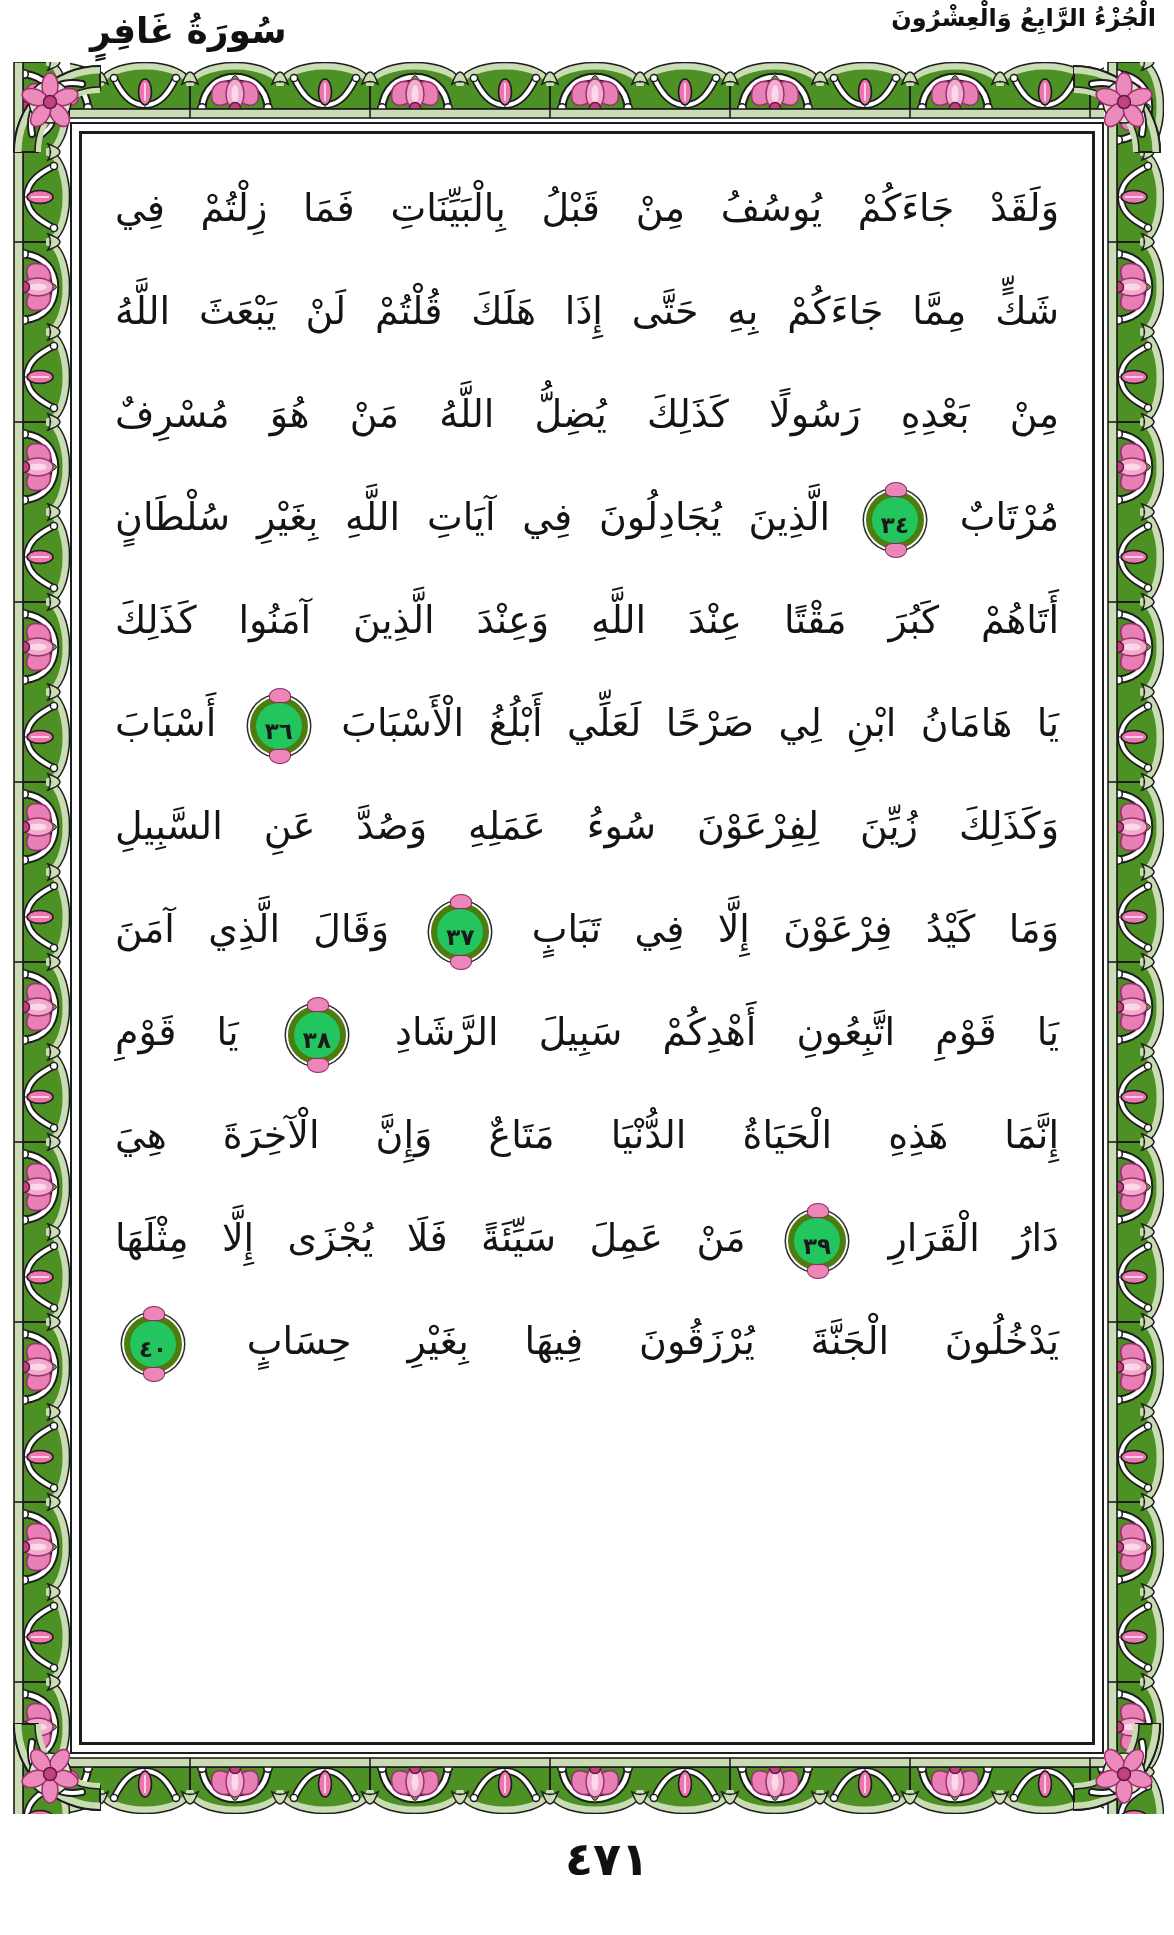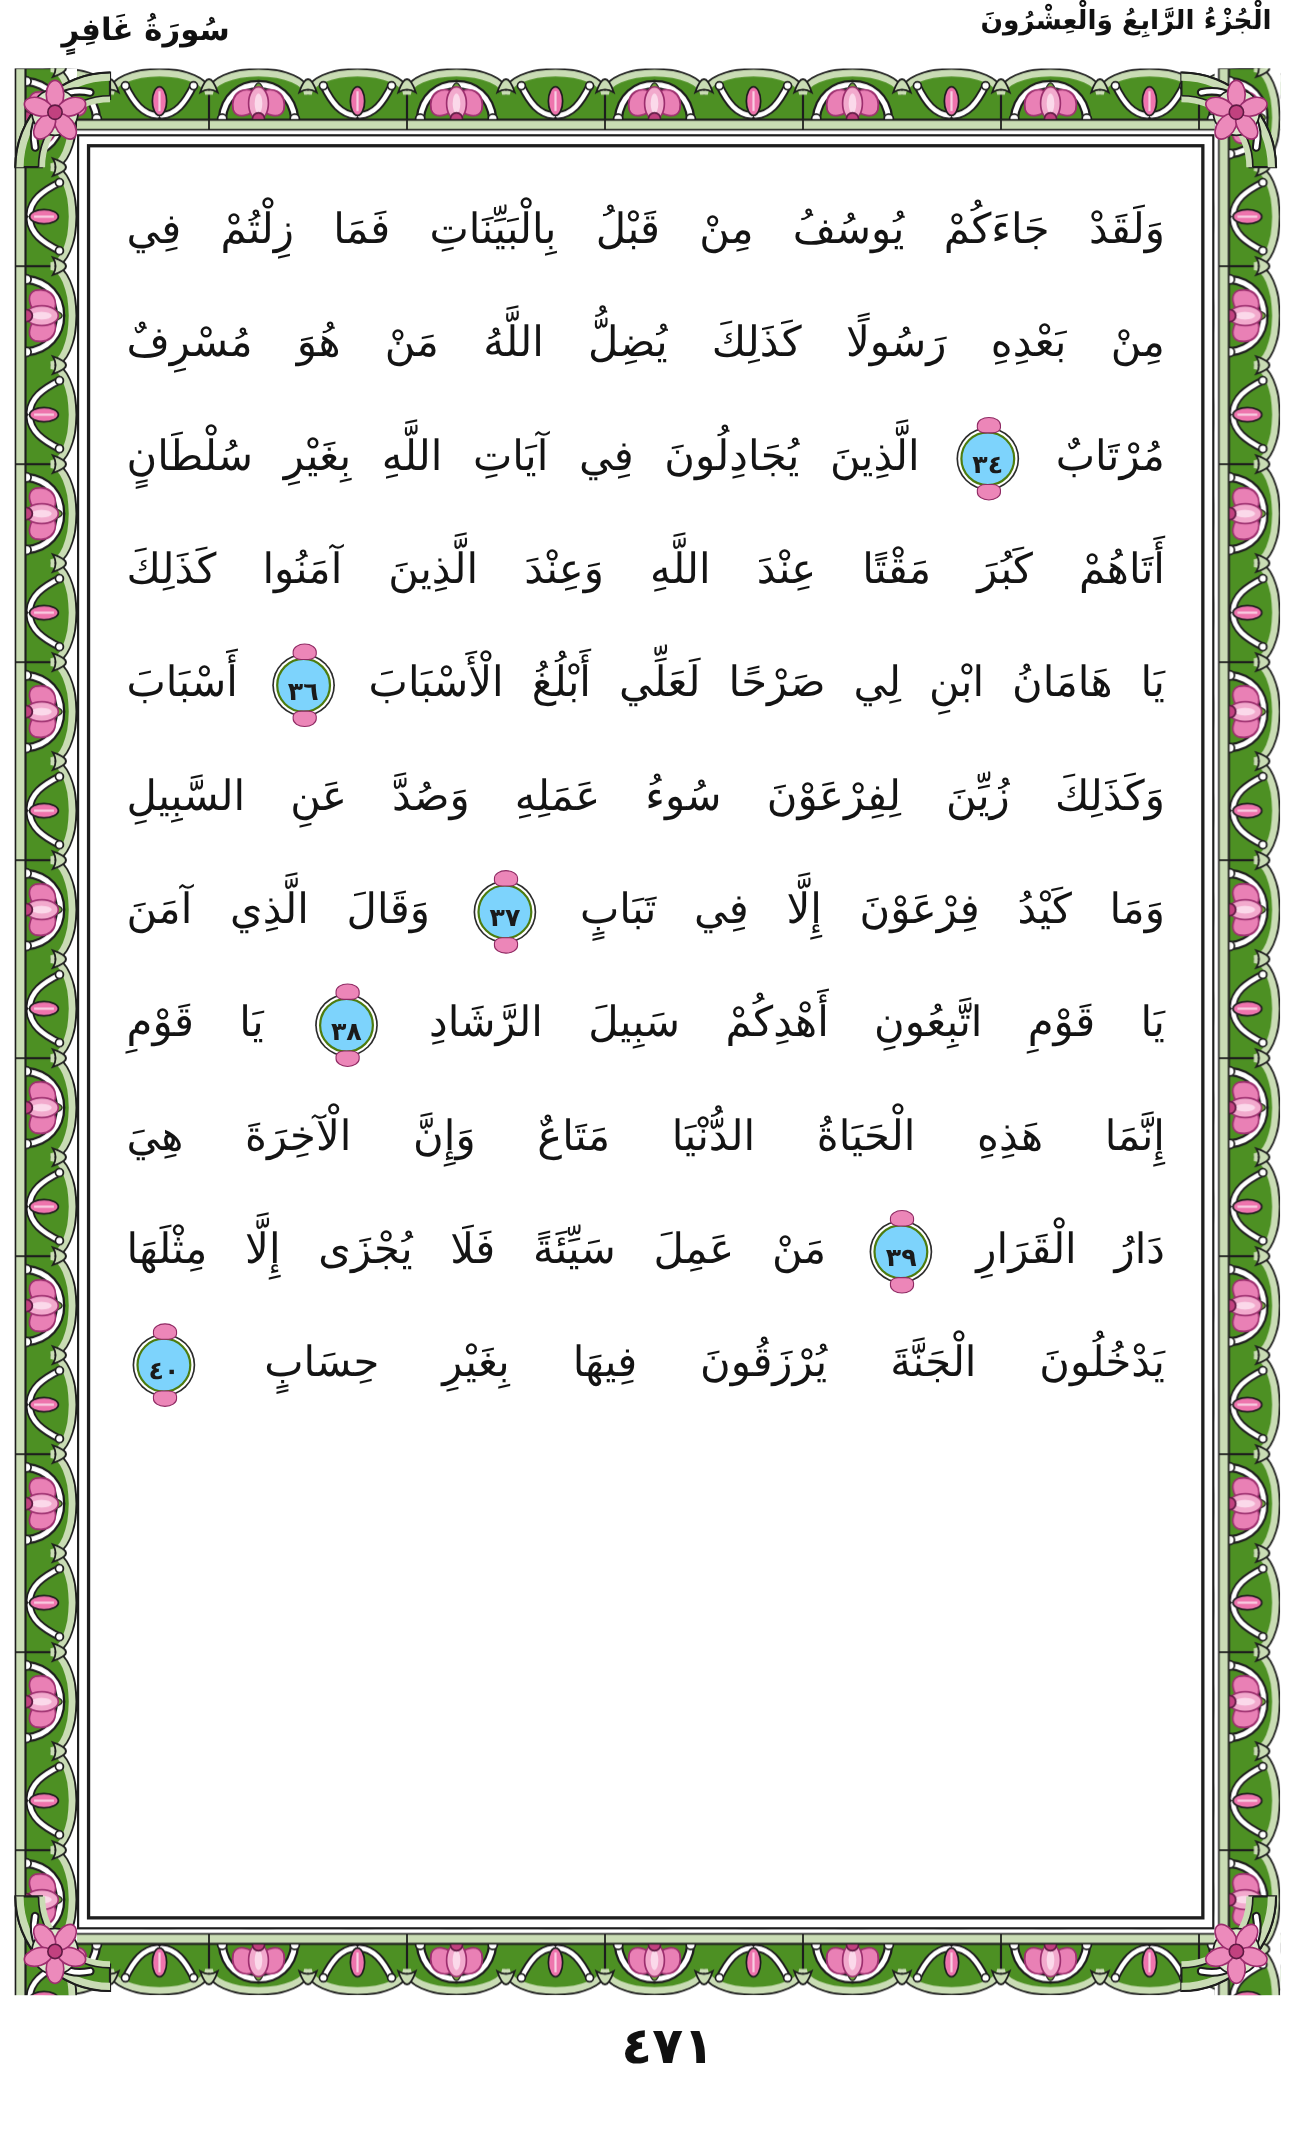--- a/index.html
+++ b/index.html
@@ -3,21 +3,21 @@
 <meta charset="utf-8">
 <style>
   html,body{margin:0;padding:0;background:#ffffff;}
   #page{
     position:relative;width:1174px;height:1935px;background:#ffffff;
     font-family:"DejaVu Sans",sans-serif;color:#161616;overflow:hidden;direction:rtl;
   }
   
   .hdr{position:absolute;font-weight:700;color:#111;white-space:nowrap;direction:rtl;}
   .hdr-juz{top:4px;right:18px;font-size:24px;}
-  .hdr-surah{top:10px;left:56px;font-size:28px;}
+  .hdr-surah{top:10px;left:90px;font-size:36px;}
   
   .frame{position:absolute;left:10px;top:62px;width:1154px;height:1752px;}
   .strip{position:absolute;display:block;}
   .strip.top{left:0;top:0;}
   .strip.bottom{left:0;top:1692px;}
   .strip.left{left:0;top:0;}
   .strip.right{left:1094px;top:0;}
   .corner{position:absolute;width:92px;height:92px;}
   .corner.tl{left:0;top:0;}
   .corner.tr{right:0;top:0;transform:scaleX(-1);}
@@ -29,21 +29,21 @@
   
   .textarea{position:absolute;left:3px;top:3px;right:3px;bottom:3px;padding:20px 30px 12px 30px;direction:rtl;overflow:hidden;}
   .qline{
     height:103px;line-height:103px;font-size:38px;color:#141414;
     text-align:justify;text-align-last:justify;white-space:nowrap;direction:rtl;
   }
   .qline .seg{white-space:normal;}
   
   .ayah{
     position:relative;display:inline-block;width:46px;height:46px;border-radius:50%;
-    background:#7dd3fc;border:2px solid #4d7c0f;
+    background:#22c55e;border:6px solid #4d7c0f;
     box-shadow:0 0 0 2px #ffffff,0 0 0 3.5px #2b2b2b;
     vertical-align:middle;margin:0 9px;line-height:46px;text-align:right;text-align-last:center;
   }
   .ayah::before{ 
     content:"";position:absolute;left:50%;top:-15px;width:20px;height:13px;margin-left:-10px;
     background:#ec86b8;border:1.5px solid #8e2a63;border-radius:50% 50% 35% 35%;
   }
   .ayah::after{ 
     content:"";position:absolute;left:50%;bottom:-15px;width:20px;height:13px;margin-left:-10px;
     background:#ec86b8;border:1.5px solid #8e2a63;border-radius:35% 35% 50% 50%;
@@ -170,20 +170,21 @@
         <use href="#bcorner"></use>
       </svg>
     <svg class="corner br" viewBox="0 0 92 92">
         <use href="#bcorner"></use>
       </svg>
 
     <div class="rule-outer">
       <div class="rule-inner">
         <div class="textarea">
             <div class="qline"><span class="seg">وَلَقَدْ جَاءَكُمْ يُوسُفُ مِنْ قَبْلُ بِالْبَيِّنَاتِ فَمَا زِلْتُمْ فِي</span></div>
+            <div class="qline"><span class="seg">شَكٍّ مِمَّا جَاءَكُمْ بِهِ حَتَّى إِذَا هَلَكَ قُلْتُمْ لَنْ يَبْعَثَ اللَّهُ</span></div>
             <div class="qline"><span class="seg">مِنْ بَعْدِهِ رَسُولًا كَذَلِكَ يُضِلُّ اللَّهُ مَنْ هُوَ مُسْرِفٌ</span></div>
             <div class="qline"><span class="seg">مُرْتَابٌ</span> <span class="ayah"><span class="ayah-num">٣٤</span></span> <span class="seg">الَّذِينَ يُجَادِلُونَ فِي آيَاتِ اللَّهِ بِغَيْرِ سُلْطَانٍ</span></div>
             <div class="qline"><span class="seg">أَتَاهُمْ كَبُرَ مَقْتًا عِنْدَ اللَّهِ وَعِنْدَ الَّذِينَ آمَنُوا كَذَلِكَ</span></div>
             <div class="qline"><span class="seg">يَا هَامَانُ ابْنِ لِي صَرْحًا لَعَلِّي أَبْلُغُ الْأَسْبَابَ</span> <span class="ayah"><span class="ayah-num">٣٦</span></span> <span class="seg">أَسْبَابَ</span></div>
             <div class="qline"><span class="seg">وَكَذَلِكَ زُيِّنَ لِفِرْعَوْنَ سُوءُ عَمَلِهِ وَصُدَّ عَنِ السَّبِيلِ</span></div>
             <div class="qline"><span class="seg">وَمَا كَيْدُ فِرْعَوْنَ إِلَّا فِي تَبَابٍ</span> <span class="ayah"><span class="ayah-num">٣٧</span></span> <span class="seg">وَقَالَ الَّذِي آمَنَ</span></div>
             <div class="qline"><span class="seg">يَا قَوْمِ اتَّبِعُونِ أَهْدِكُمْ سَبِيلَ الرَّشَادِ</span> <span class="ayah"><span class="ayah-num">٣٨</span></span> <span class="seg">يَا قَوْمِ</span></div>
             <div class="qline"><span class="seg">إِنَّمَا هَذِهِ الْحَيَاةُ الدُّنْيَا مَتَاعٌ وَإِنَّ الْآخِرَةَ هِيَ</span></div>
             <div class="qline"><span class="seg">دَارُ الْقَرَارِ</span> <span class="ayah"><span class="ayah-num">٣٩</span></span> <span class="seg">مَنْ عَمِلَ سَيِّئَةً فَلَا يُجْزَى إِلَّا مِثْلَهَا</span></div>
             <div class="qline"><span class="seg">يَدْخُلُونَ الْجَنَّةَ يُرْزَقُونَ فِيهَا بِغَيْرِ حِسَابٍ</span> <span class="ayah"><span class="ayah-num">٤٠</span></span></div>

